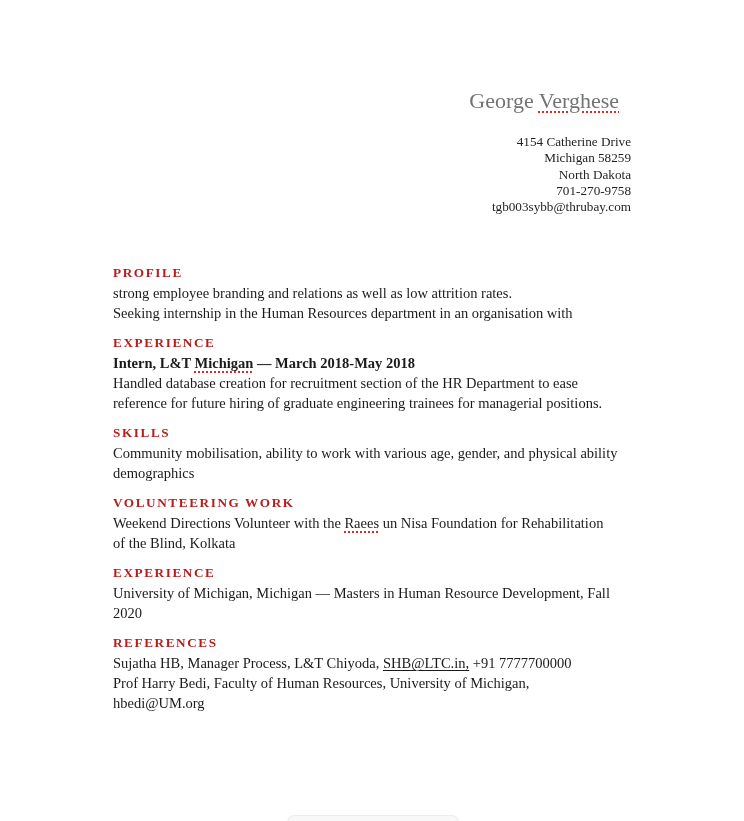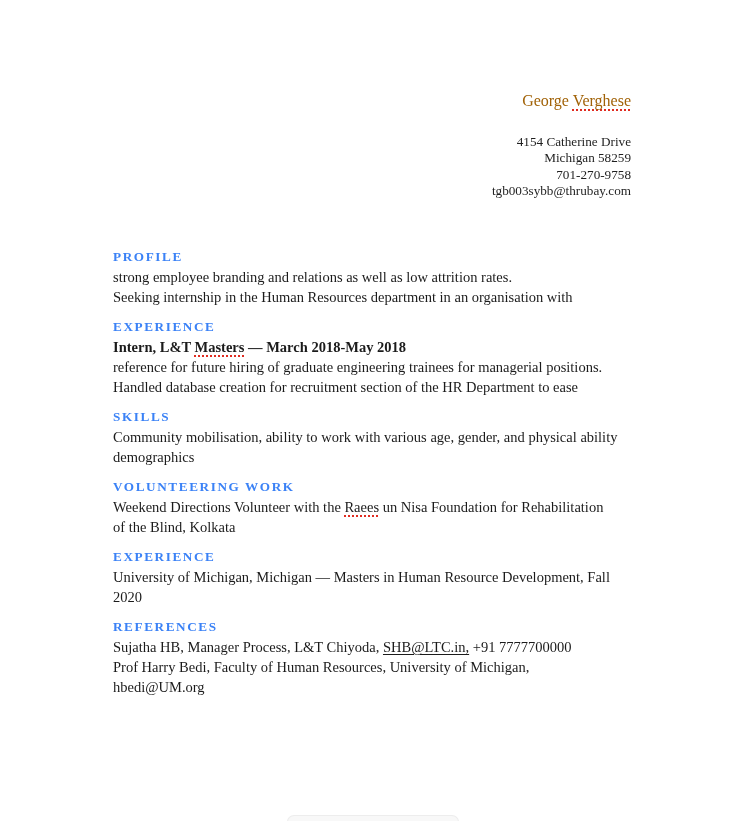--- a/index.html
+++ b/index.html
@@ -16,47 +16,47 @@
     font-family: "Liberation Serif", "DejaVu Serif", serif;
     color: #1b1b1b;
     box-sizing: border-box;
     padding: 0 113px;
   }
   
   .resume-header {
     text-align: right;
   }
   .resume-name {
-    margin: 0;
+    margin: 12px;
     margin-top: 86px;
-    font-size: 16px;
+    font-size: 22px;
     line-height: 30px;
     font-weight: normal;
-    color: #a16207;
+    color: #737373;
   }
   .contact-block {
     margin-top: 18px;
     font-size: 13.2px;
     line-height: 16.25px;
     color: #1f1f1f;
   }
   
   .resume-body {
     margin-top: 48px;
     font-size: 14.5px;
     line-height: 20px;
   }
   .section { margin-top: 10px; }
   .section:first-child { margin-top: 0; }
   .section-heading {
     font-size: 13.2px;
     line-height: 20px;
     font-weight: bold;
     letter-spacing: 1.6px;
-    color: #3b82f6;
+    color: #b91c1c;
   }
   .body-line { line-height: 20px; }
   .job-title { font-weight: bold; }
   .para-gap { }
   
   .sp-err {
     text-decoration: underline;
     text-decoration-style: dotted;
     text-decoration-color: #e02b20;
     text-decoration-thickness: 2px;
@@ -85,38 +85,39 @@
 </head>
 <body>
 
 <div class="page">
 
   <header class="resume-header">
     <h1 class="resume-name"><span>George</span> <span class="sp-err">Verghese</span></h1>
     <div class="contact-block">
       <div class="contact-line">4154 Catherine Drive</div>
       <div class="contact-line">Michigan 58259</div>
+      <div class="contact-line">North Dakota</div>
       <div class="contact-line">701-270-9758</div>
       <div class="contact-line">tgb003sybb@thrubay.com</div>
     </div>
   </header>
 
   <main class="resume-body">
 
     <section class="section">
       <div class="section-heading">PROFILE</div>
       <div class="body-line">strong employee branding and relations as well as low attrition rates.</div>
       <div class="body-line">Seeking internship in the Human Resources department in an organisation with</div>
     </section>
 
     <section class="section">
       <div class="section-heading">EXPERIENCE</div>
-      <div class="body-line job-title"><span>Intern, L&amp;T </span><span class="sp-err">Masters</span><span> — March 2018-May 2018</span></div>
+      <div class="body-line job-title"><span>Intern, L&amp;T </span><span class="sp-err">Michigan</span><span> — March 2018-May 2018</span></div>
+      <div class="body-line">Handled database creation for recruitment section of the HR Department to ease</div>
       <div class="body-line">reference for future hiring of graduate engineering trainees for managerial positions.</div>
-      <div class="body-line">Handled database creation for recruitment section of the HR Department to ease</div>
     </section>
 
     <section class="section">
       <div class="section-heading">SKILLS</div>
       <div class="body-line">Community mobilisation, ability to work with various age, gender, and physical ability</div>
       <div class="body-line">demographics</div>
     </section>
 
     <section class="section">
       <div class="section-heading">VOLUNTEERING WORK</div>

